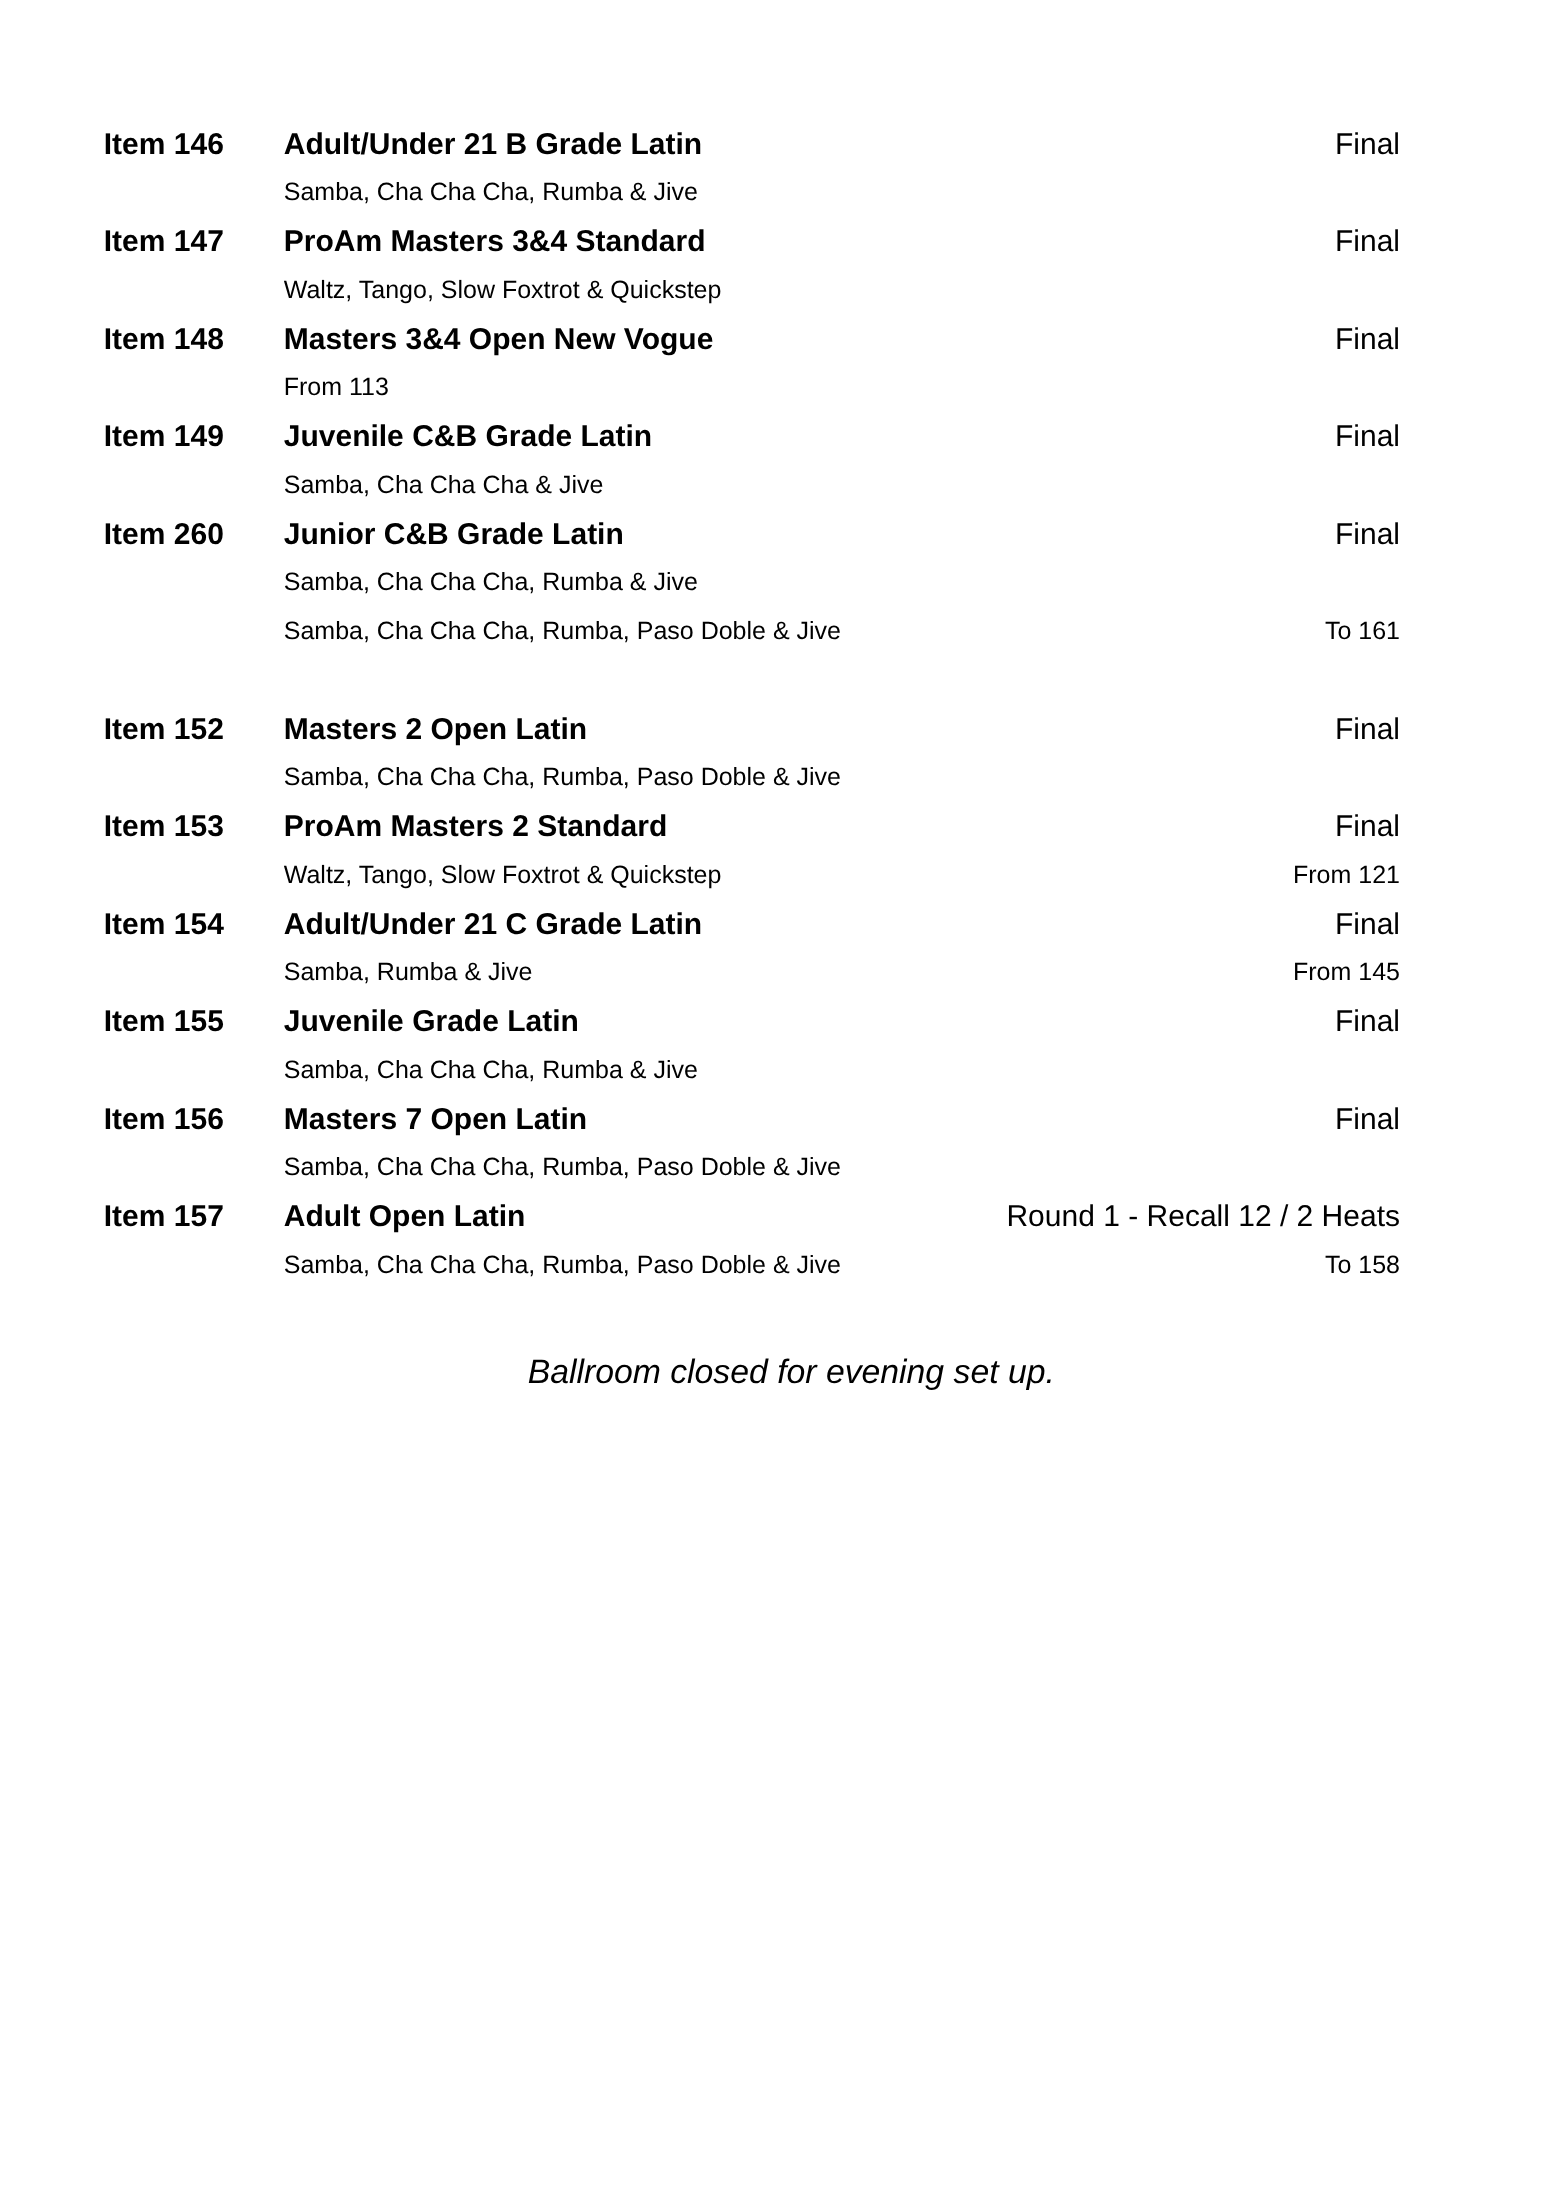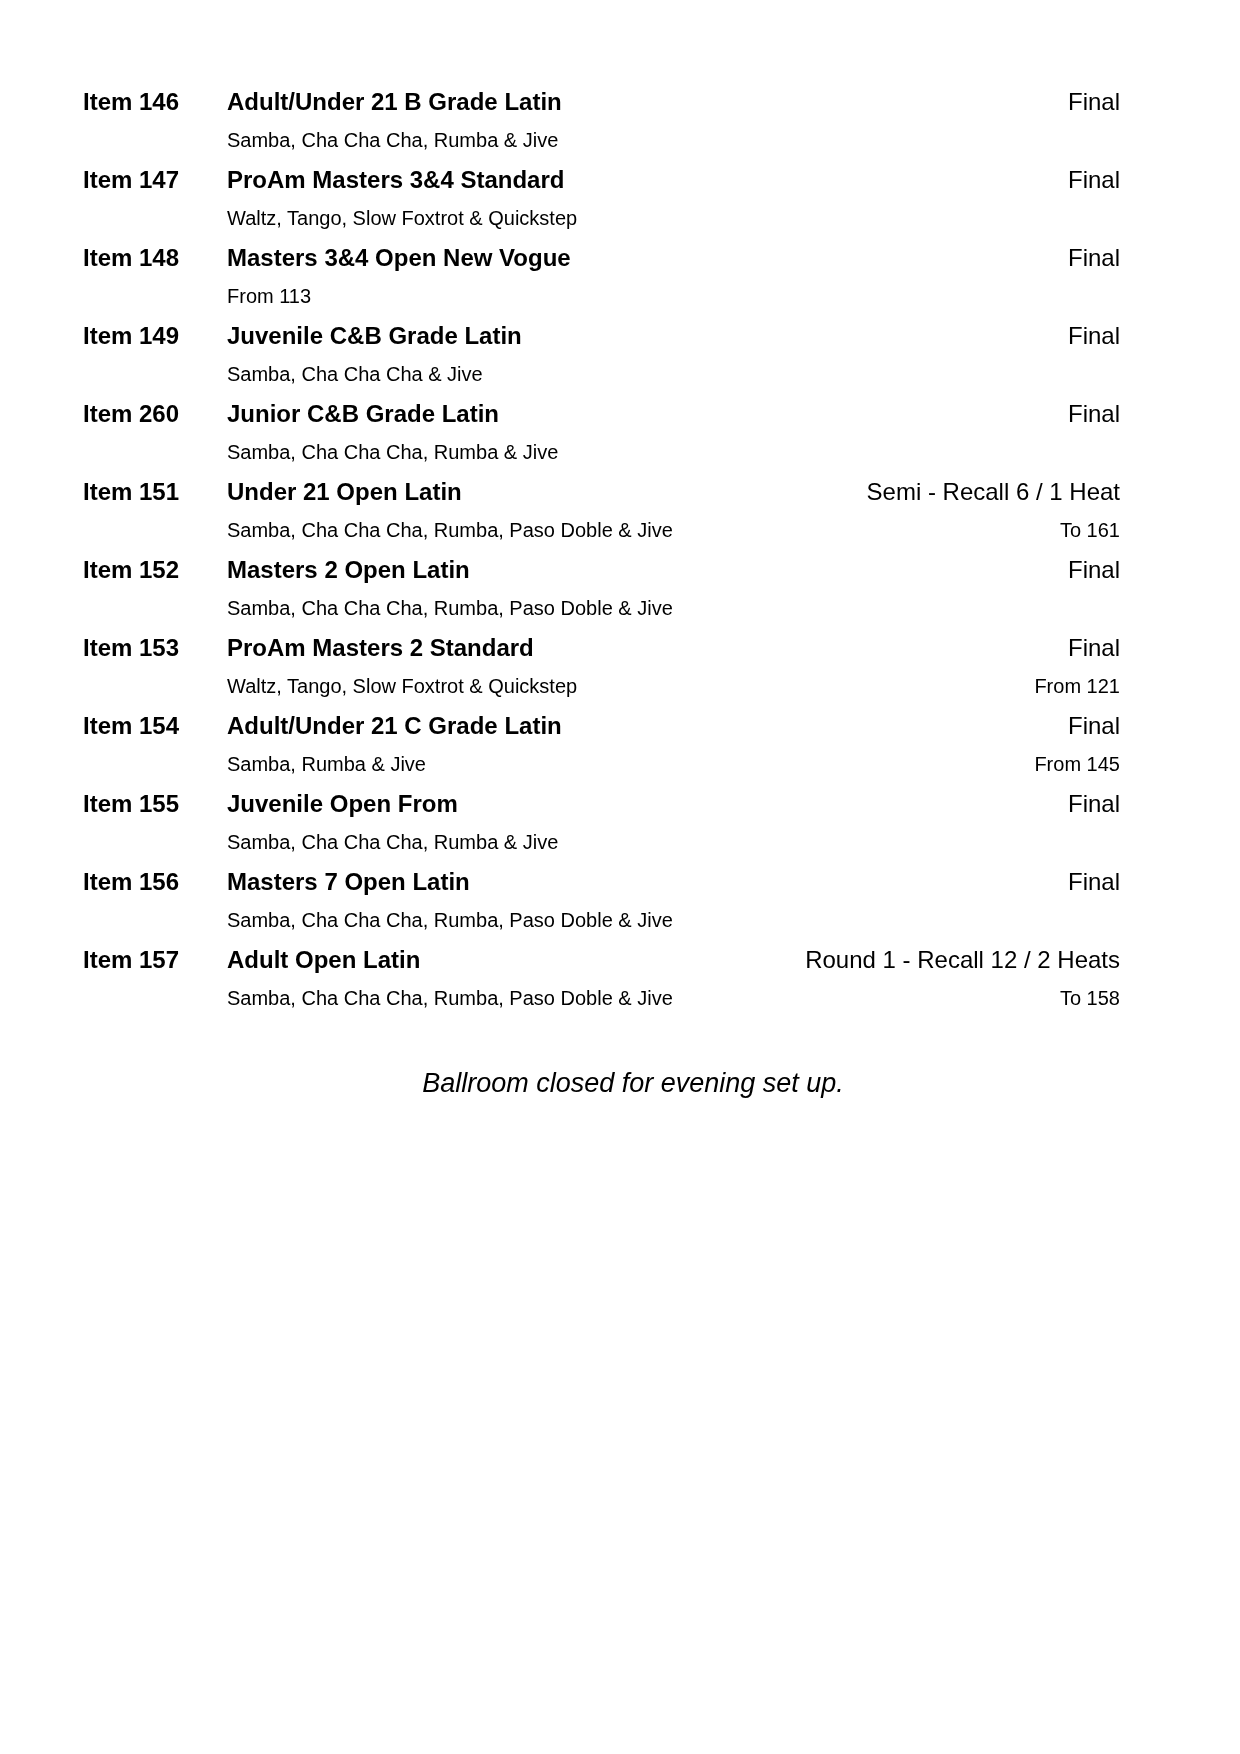--- a/index.html
+++ b/index.html
@@ -15,20 +15,21 @@
     position: relative;
     overflow: hidden;
   }
   .page {
     position: absolute;
     inset: 0;
     background: #ffffff;
   }
   .items {
     padding: 82px 120px 0 83px; 
+    margin-top: 14px;
   }
   .item {
     height: 78px;
   }
   .line {
     display: flex;
     align-items: baseline;
     line-height: 39px;
     white-space: nowrap;
   }
@@ -134,25 +135,20 @@
       </div>
       <div class="line">
         <span class="num"></span>
         <span class="dances">Samba, Cha Cha Cha, Rumba &amp; Jive</span>
         <span class="note"></span>
       </div>
     </div>
 
     <div class="item">
       <div class="line">
-        <span class="num">Item 151</span>
-        <span class="title">Under 21 Open Latin</span>
-        <span class="status">Semi - Recall 6 / 1 Heat</span>
-      </div>
-      <div class="line">
         <span class="num"></span>
         <span class="dances">Samba, Cha Cha Cha, Rumba, Paso Doble &amp; Jive</span>
         <span class="note">To 161</span>
       </div>
     </div>
 
     <div class="item">
       <div class="line">
         <span class="num">Item 152</span>
         <span class="title">Masters 2 Open Latin</span>
@@ -187,21 +183,21 @@
       <div class="line">
         <span class="num"></span>
         <span class="dances">Samba, Rumba &amp; Jive</span>
         <span class="note">From 145</span>
       </div>
     </div>
 
     <div class="item">
       <div class="line">
         <span class="num">Item 155</span>
-        <span class="title">Juvenile Open From</span>
+        <span class="title">Juvenile Grade Latin</span>
         <span class="status">Final</span>
       </div>
       <div class="line">
         <span class="num"></span>
         <span class="dances">Samba, Cha Cha Cha, Rumba &amp; Jive</span>
         <span class="note"></span>
       </div>
     </div>
 
     <div class="item">

